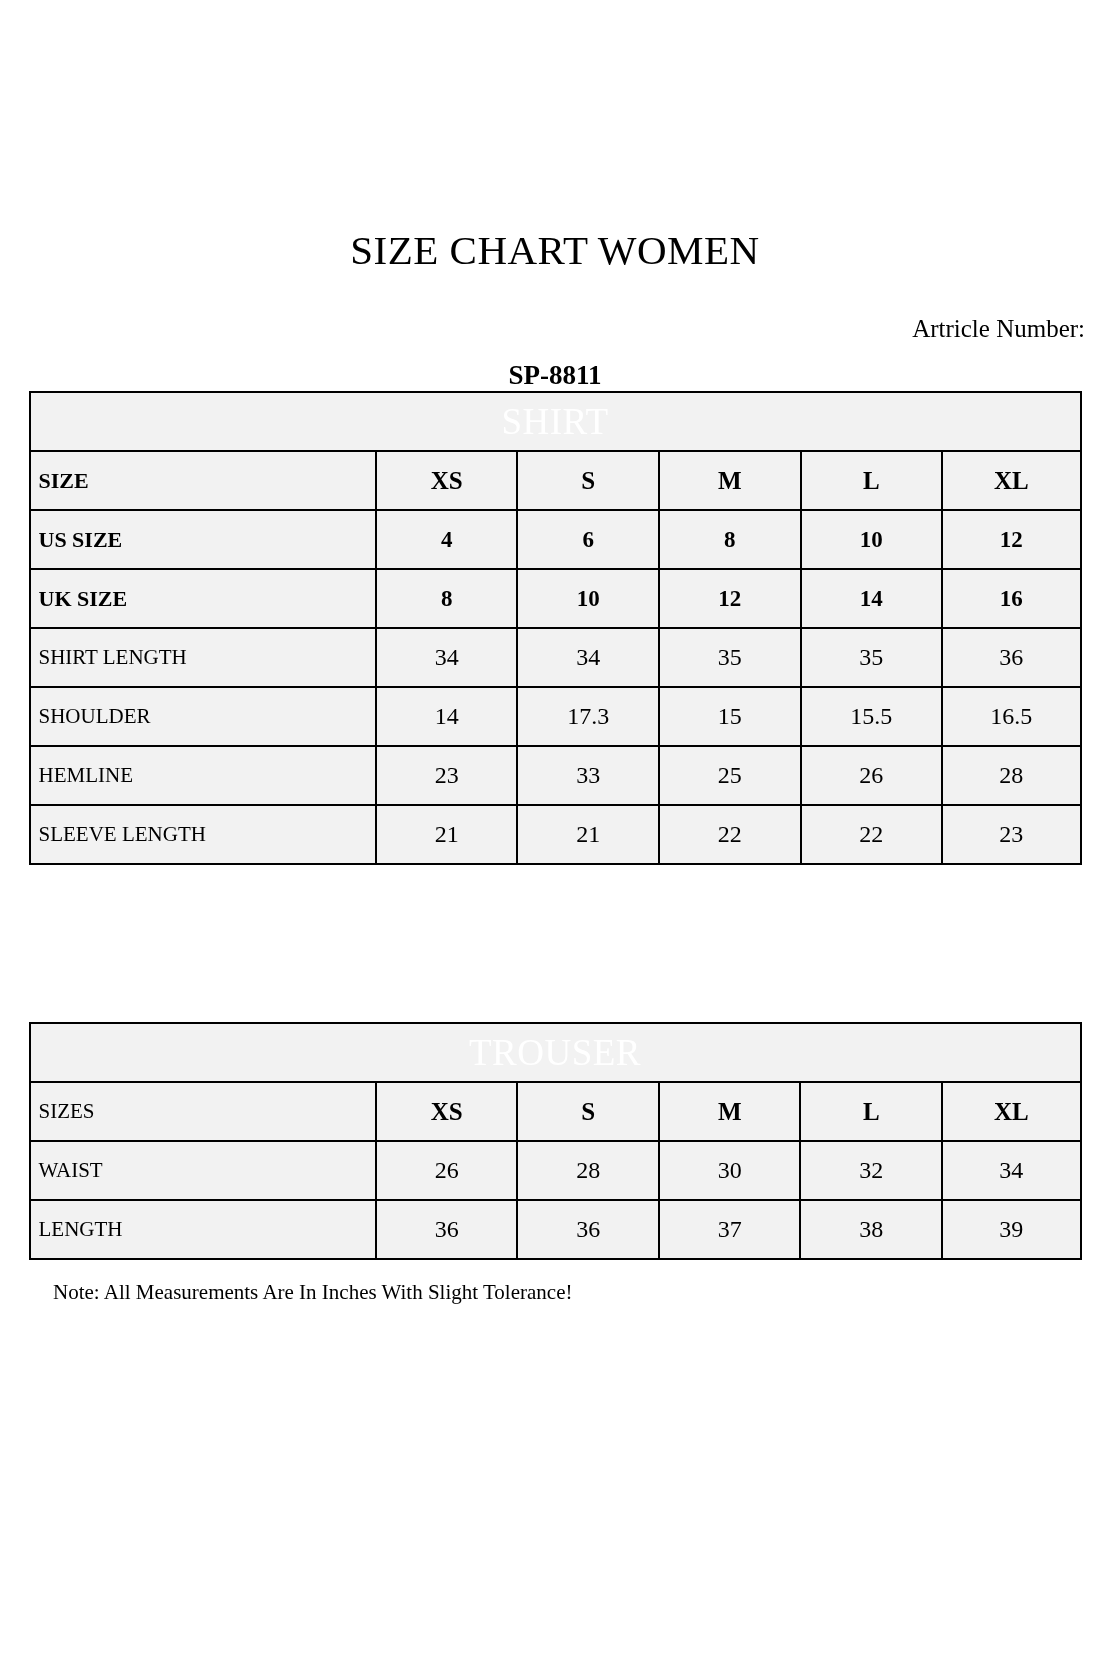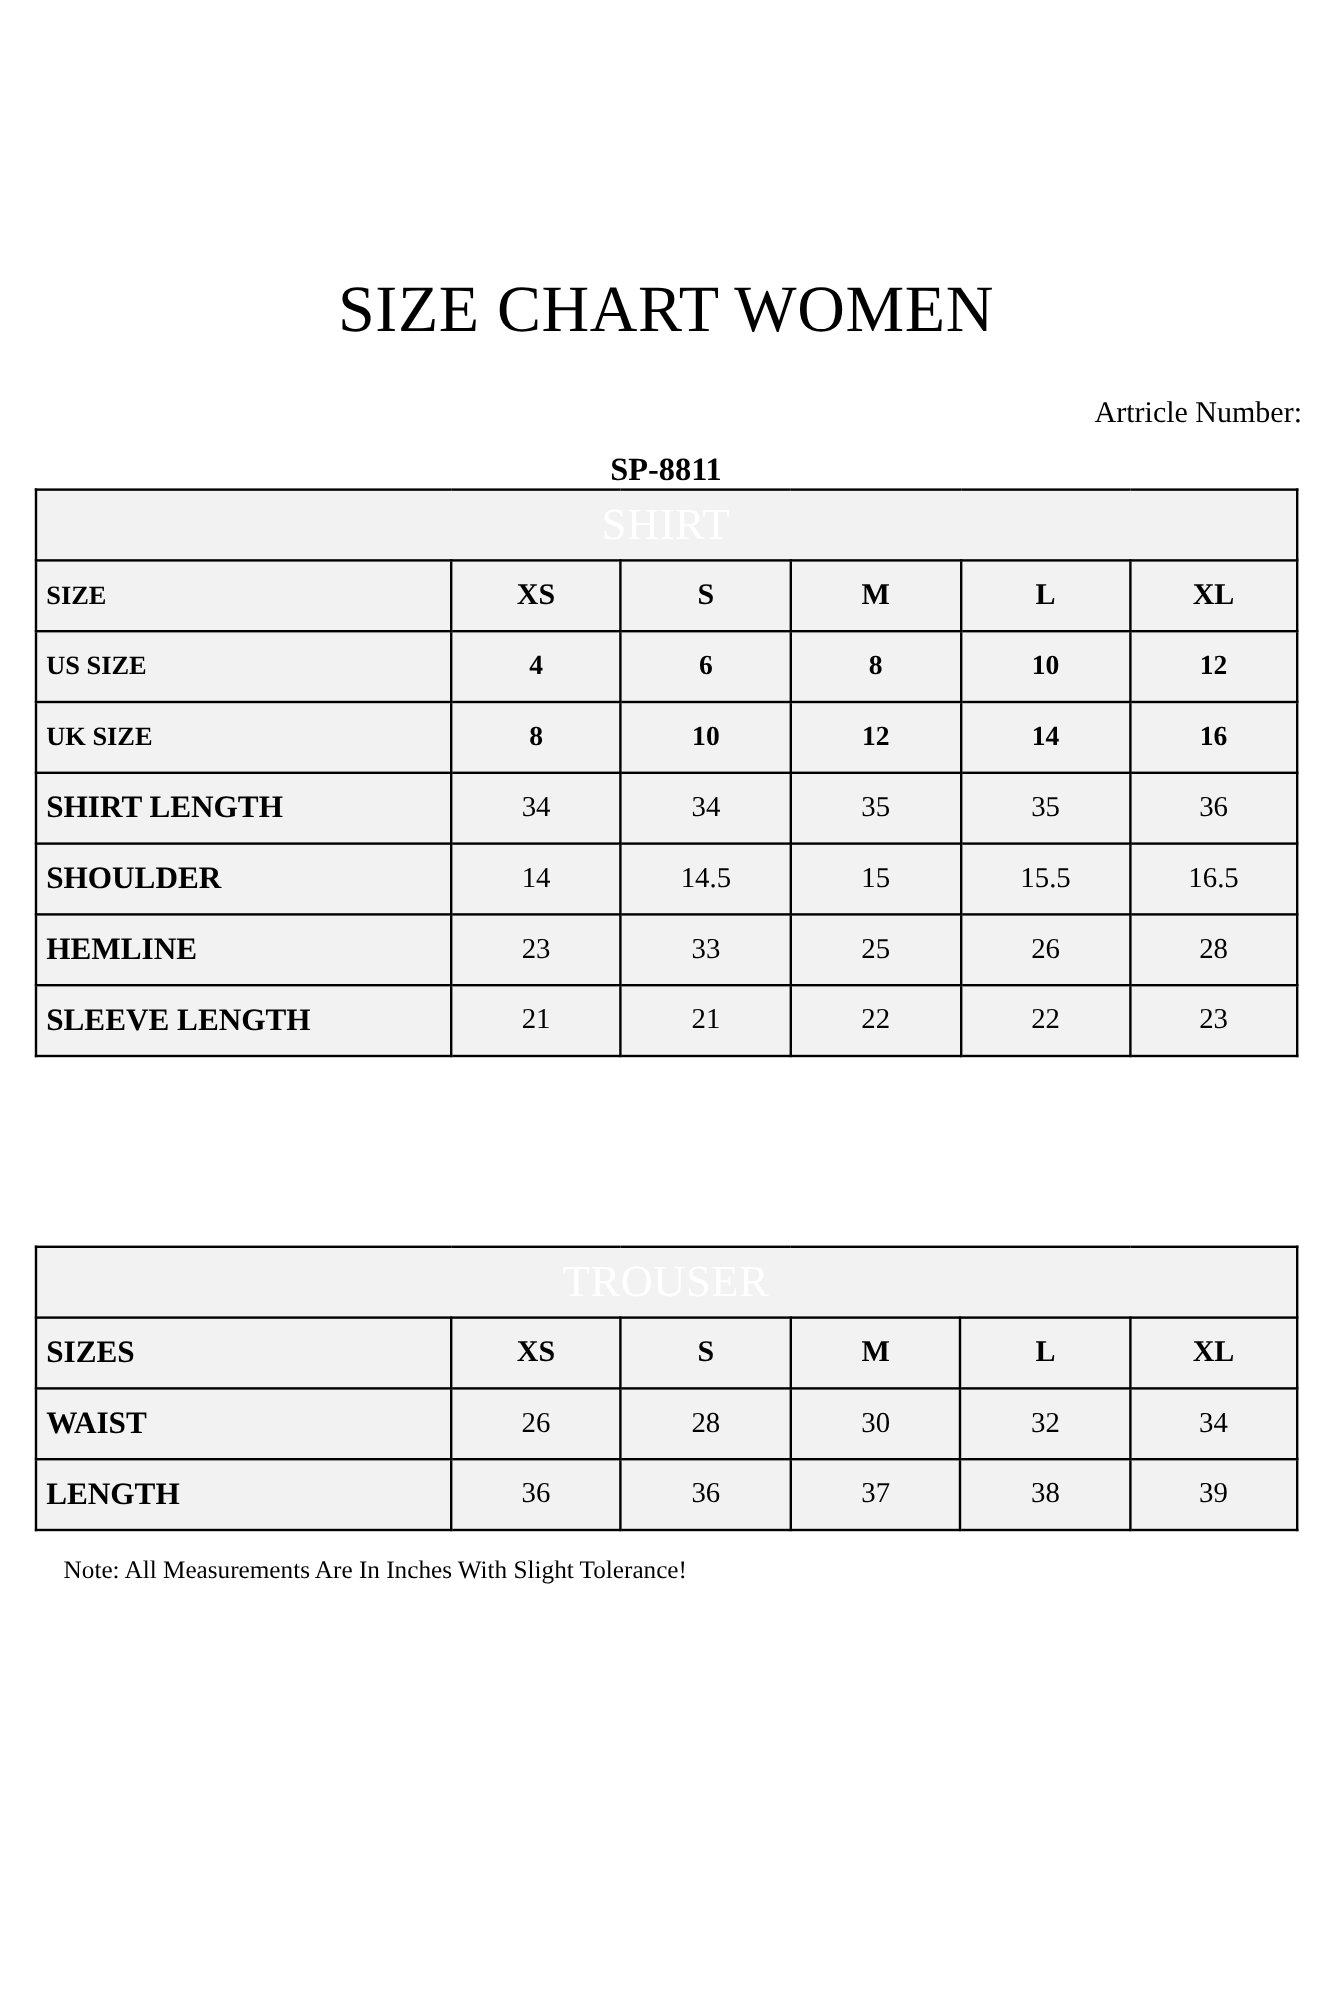--- a/index.html
+++ b/index.html
@@ -17,21 +17,21 @@
   }
   .page {
     width: 1110px;
     height: 1665px;
     box-sizing: border-box;
     padding: 0 25px;
     position: relative;
   }
   .title {
     text-align: center;
-    font-size: 55px;
+    font-size: 41px;
     letter-spacing: 0.5px;
     margin-top: 228px;
     line-height: 1.1;
     font-weight: 400;
   }
   .subtitle {
     text-align: right;
     font-size: 25px;
     margin-top: 42px;
     font-weight: 400;
@@ -60,22 +60,21 @@
     color: #ffffff;
     text-align: center;
     font-size: 37px;
     height: 62px;
     letter-spacing: 0.5px;
     border: 2px solid #000000;
   }
   .label-cell {
     text-align: left;
     padding-left: 8px !important;
-    font-size: 26px;
-    font-weight: bold;
+    font-size: 21px;
   }
   .label-cell.bold {
     font-weight: bold;
     font-size: 22px;
   }
   .val {
     text-align: center;
     font-size: 24px;
   }
   .val.bold {
@@ -154,21 +153,21 @@
         <td class="label-cell">SHIRT LENGTH</td>
         <td class="val">34</td>
         <td class="val">34</td>
         <td class="val">35</td>
         <td class="val">35</td>
         <td class="val">36</td>
       </tr>
       <tr>
         <td class="label-cell">SHOULDER</td>
         <td class="val">14</td>
-        <td class="val">14.5</td>
+        <td class="val">17.3</td>
         <td class="val">15</td>
         <td class="val">15.5</td>
         <td class="val">16.5</td>
       </tr>
       <tr>
         <td class="label-cell">HEMLINE</td>
         <td class="val">23</td>
         <td class="val">33</td>
         <td class="val">25</td>
         <td class="val">26</td>

